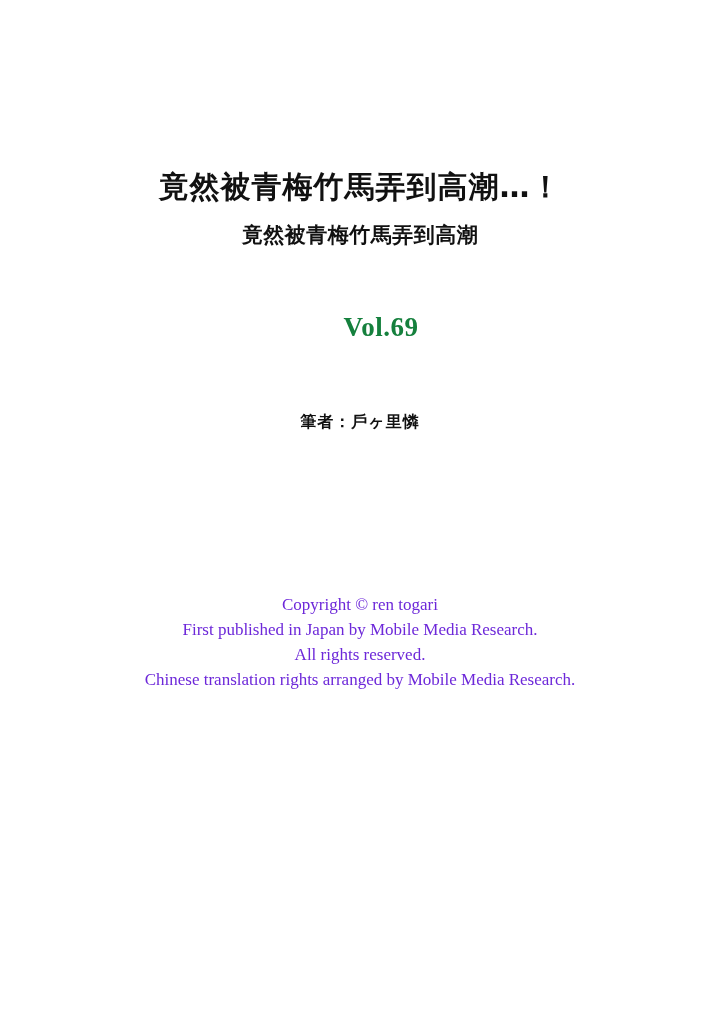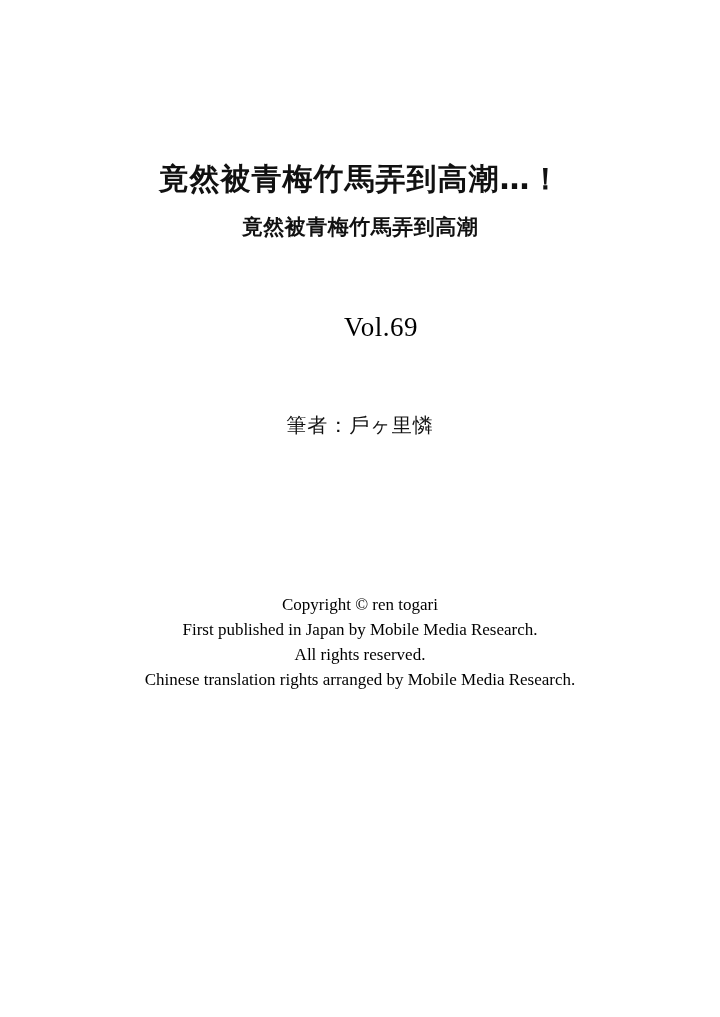--- a/index.html
+++ b/index.html
@@ -27,68 +27,68 @@
     top: 160px;
     text-align: center;
   }
   .main-title {
     font-family: "DejaVu Sans", sans-serif;
     font-size: 30px;
     font-weight: 700;
     letter-spacing: 1px;
     color: #111111;
     line-height: 1.25;
-    margin: 0;
+    margin: 8px;
   }
   .sub-title {
     font-family: "DejaVu Sans", sans-serif;
     font-size: 21px;
     font-weight: 700;
     letter-spacing: 0.5px;
     color: #111111;
     line-height: 1.3;
     margin: 16px 0 0 0;
   }
   .volume {
     position: absolute;
     left: 0;
     right: 0;
     top: 312px;
     text-align: center;
     font-family: "Liberation Serif", serif;
     font-size: 27px;
-    font-weight: 400;
-    color: #000000;
+    font-weight: 700;
+    color: #15803d;
     letter-spacing: 0.5px;
     padding-left: 42px;
   }
   .author {
     position: absolute;
     left: 0;
     right: 0;
     top: 412px;
     text-align: center;
     font-family: "DejaVu Sans", sans-serif;
-    font-size: 20px;
-    font-weight: 400;
+    font-size: 16px;
+    font-weight: 700;
     color: #111111;
     letter-spacing: 1px;
   }
   .copyright-block {
     position: absolute;
     left: 0;
     right: 0;
     top: 592px;
     text-align: center;
   }
   .copyright-line {
     font-family: "Liberation Serif", serif;
     font-size: 17px;
     line-height: 25px;
-    color: #000000;
+    color: #6d28d9;
     margin: 0;
   }
 </style>
 </head>
 <body>
 
 <div class="page">
 
   <div class="title-block">
     <h1 class="main-title">竟然被青梅竹馬弄到高潮…！</h1>

